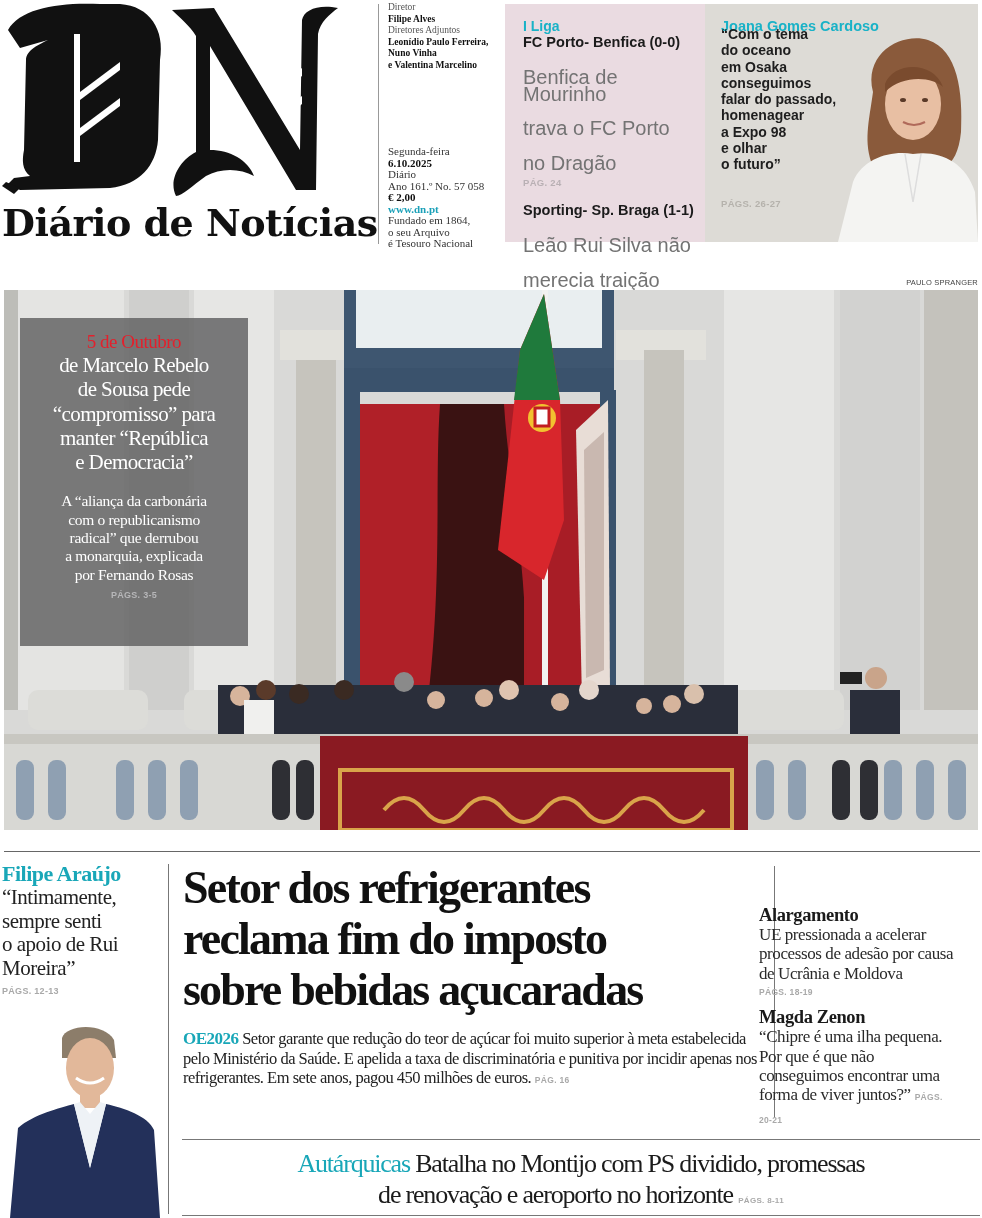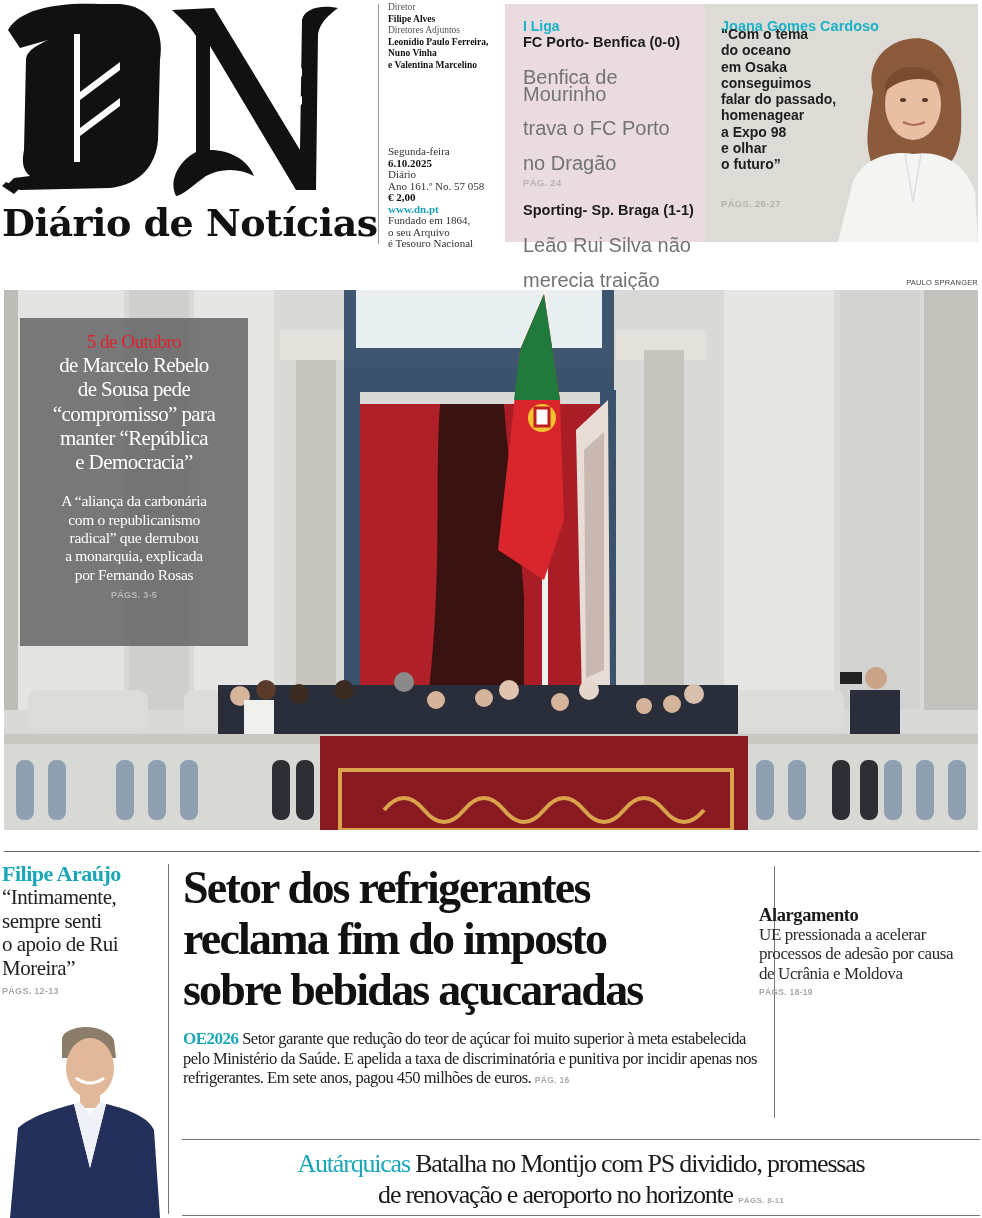--- a/index.html
+++ b/index.html
@@ -304,20 +304,27 @@
   <span class="pg">PÁG. 16</span>
 </div>
 
 <div class="abs right-col">
   <div>
     <div class="hd">Alargamento</div>
     <div class="tx">UE pressionada a acelerar processos de adesão por causa de Ucrânia e Moldova</div>
     <div class="pg">PÁGS. 18-19</div>
   </div>
   <div class="gap"></div>
+  <div>
+    <div class="hd">Magda Zenon</div>
+    <div class="tx">
+      <span> “Chipre é uma ilha pequena. Por que é que não conseguimos encontrar uma forma de viver juntos?”</span>
+      <span class="pg">PÁGS. 20-21</span>
+    </div>
+  </div>
 </div>
 
 <div class="abs hr-bottom1"></div>
 <div class="abs bottom-story">
   <div>
     <span class="kick">Autárquicas</span>
     <span>Batalha no Montijo com PS dividido, promessas</span>
   </div>
   <div>
     <span>de renovação e aeroporto no horizonte</span>

